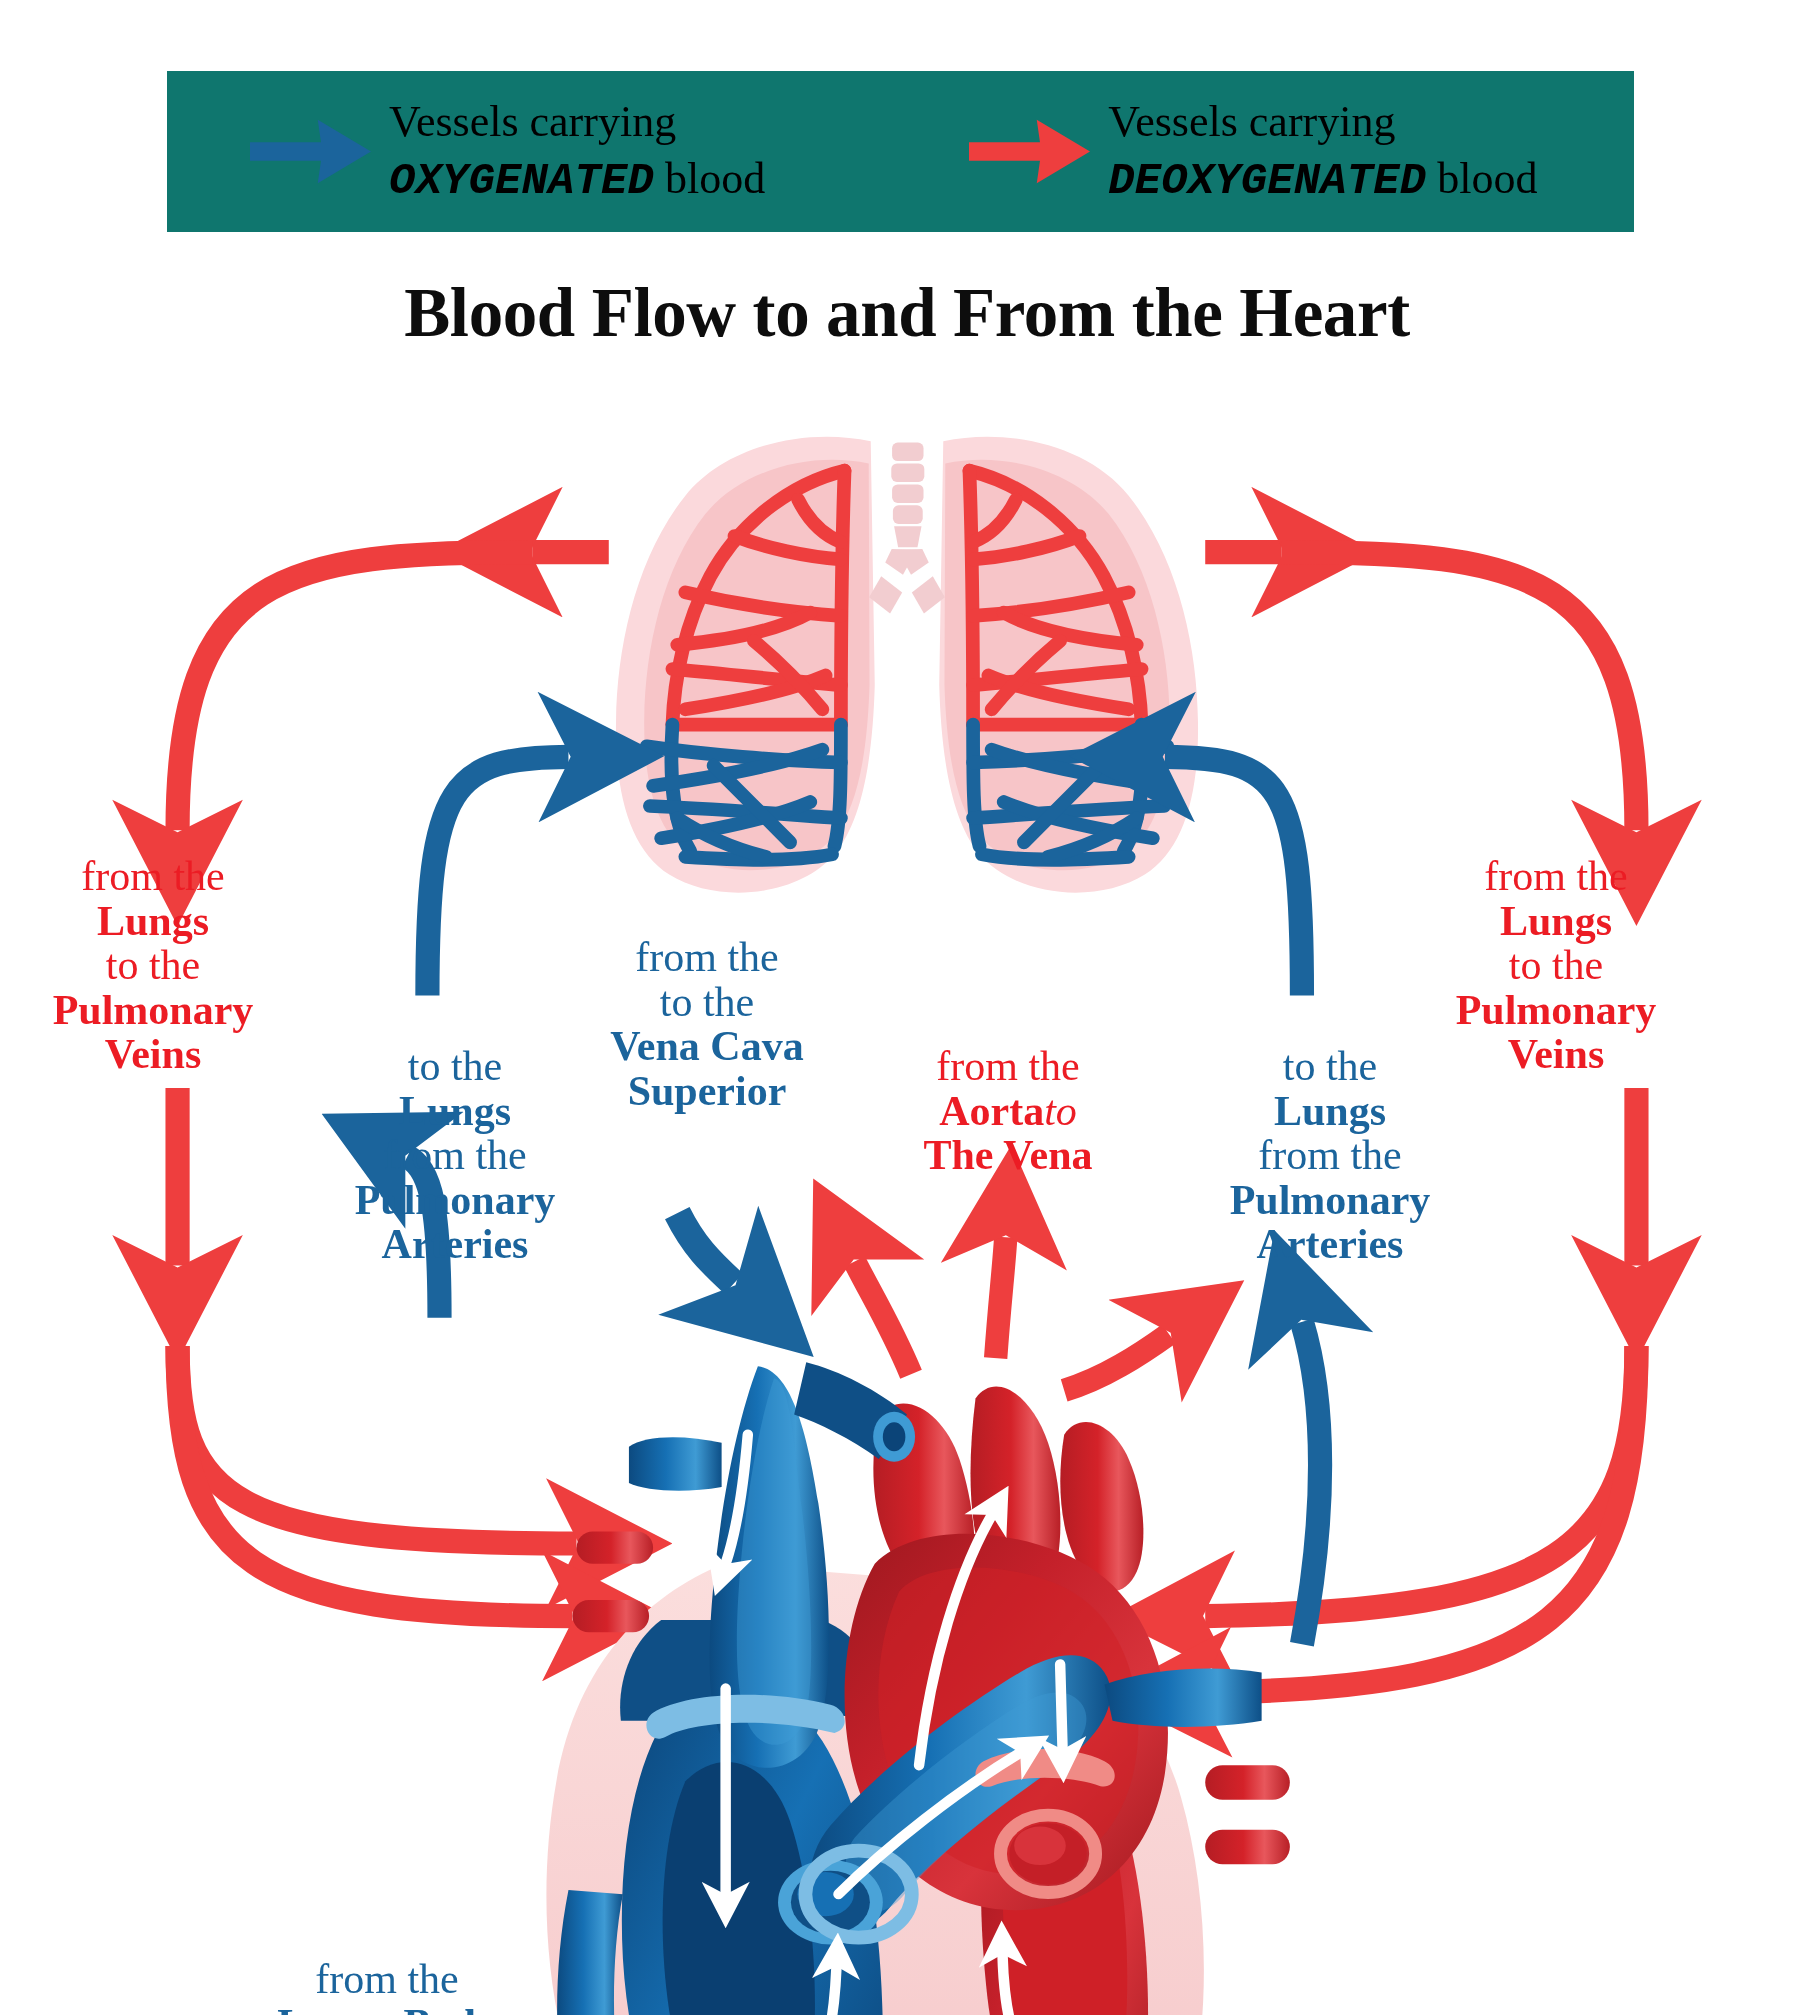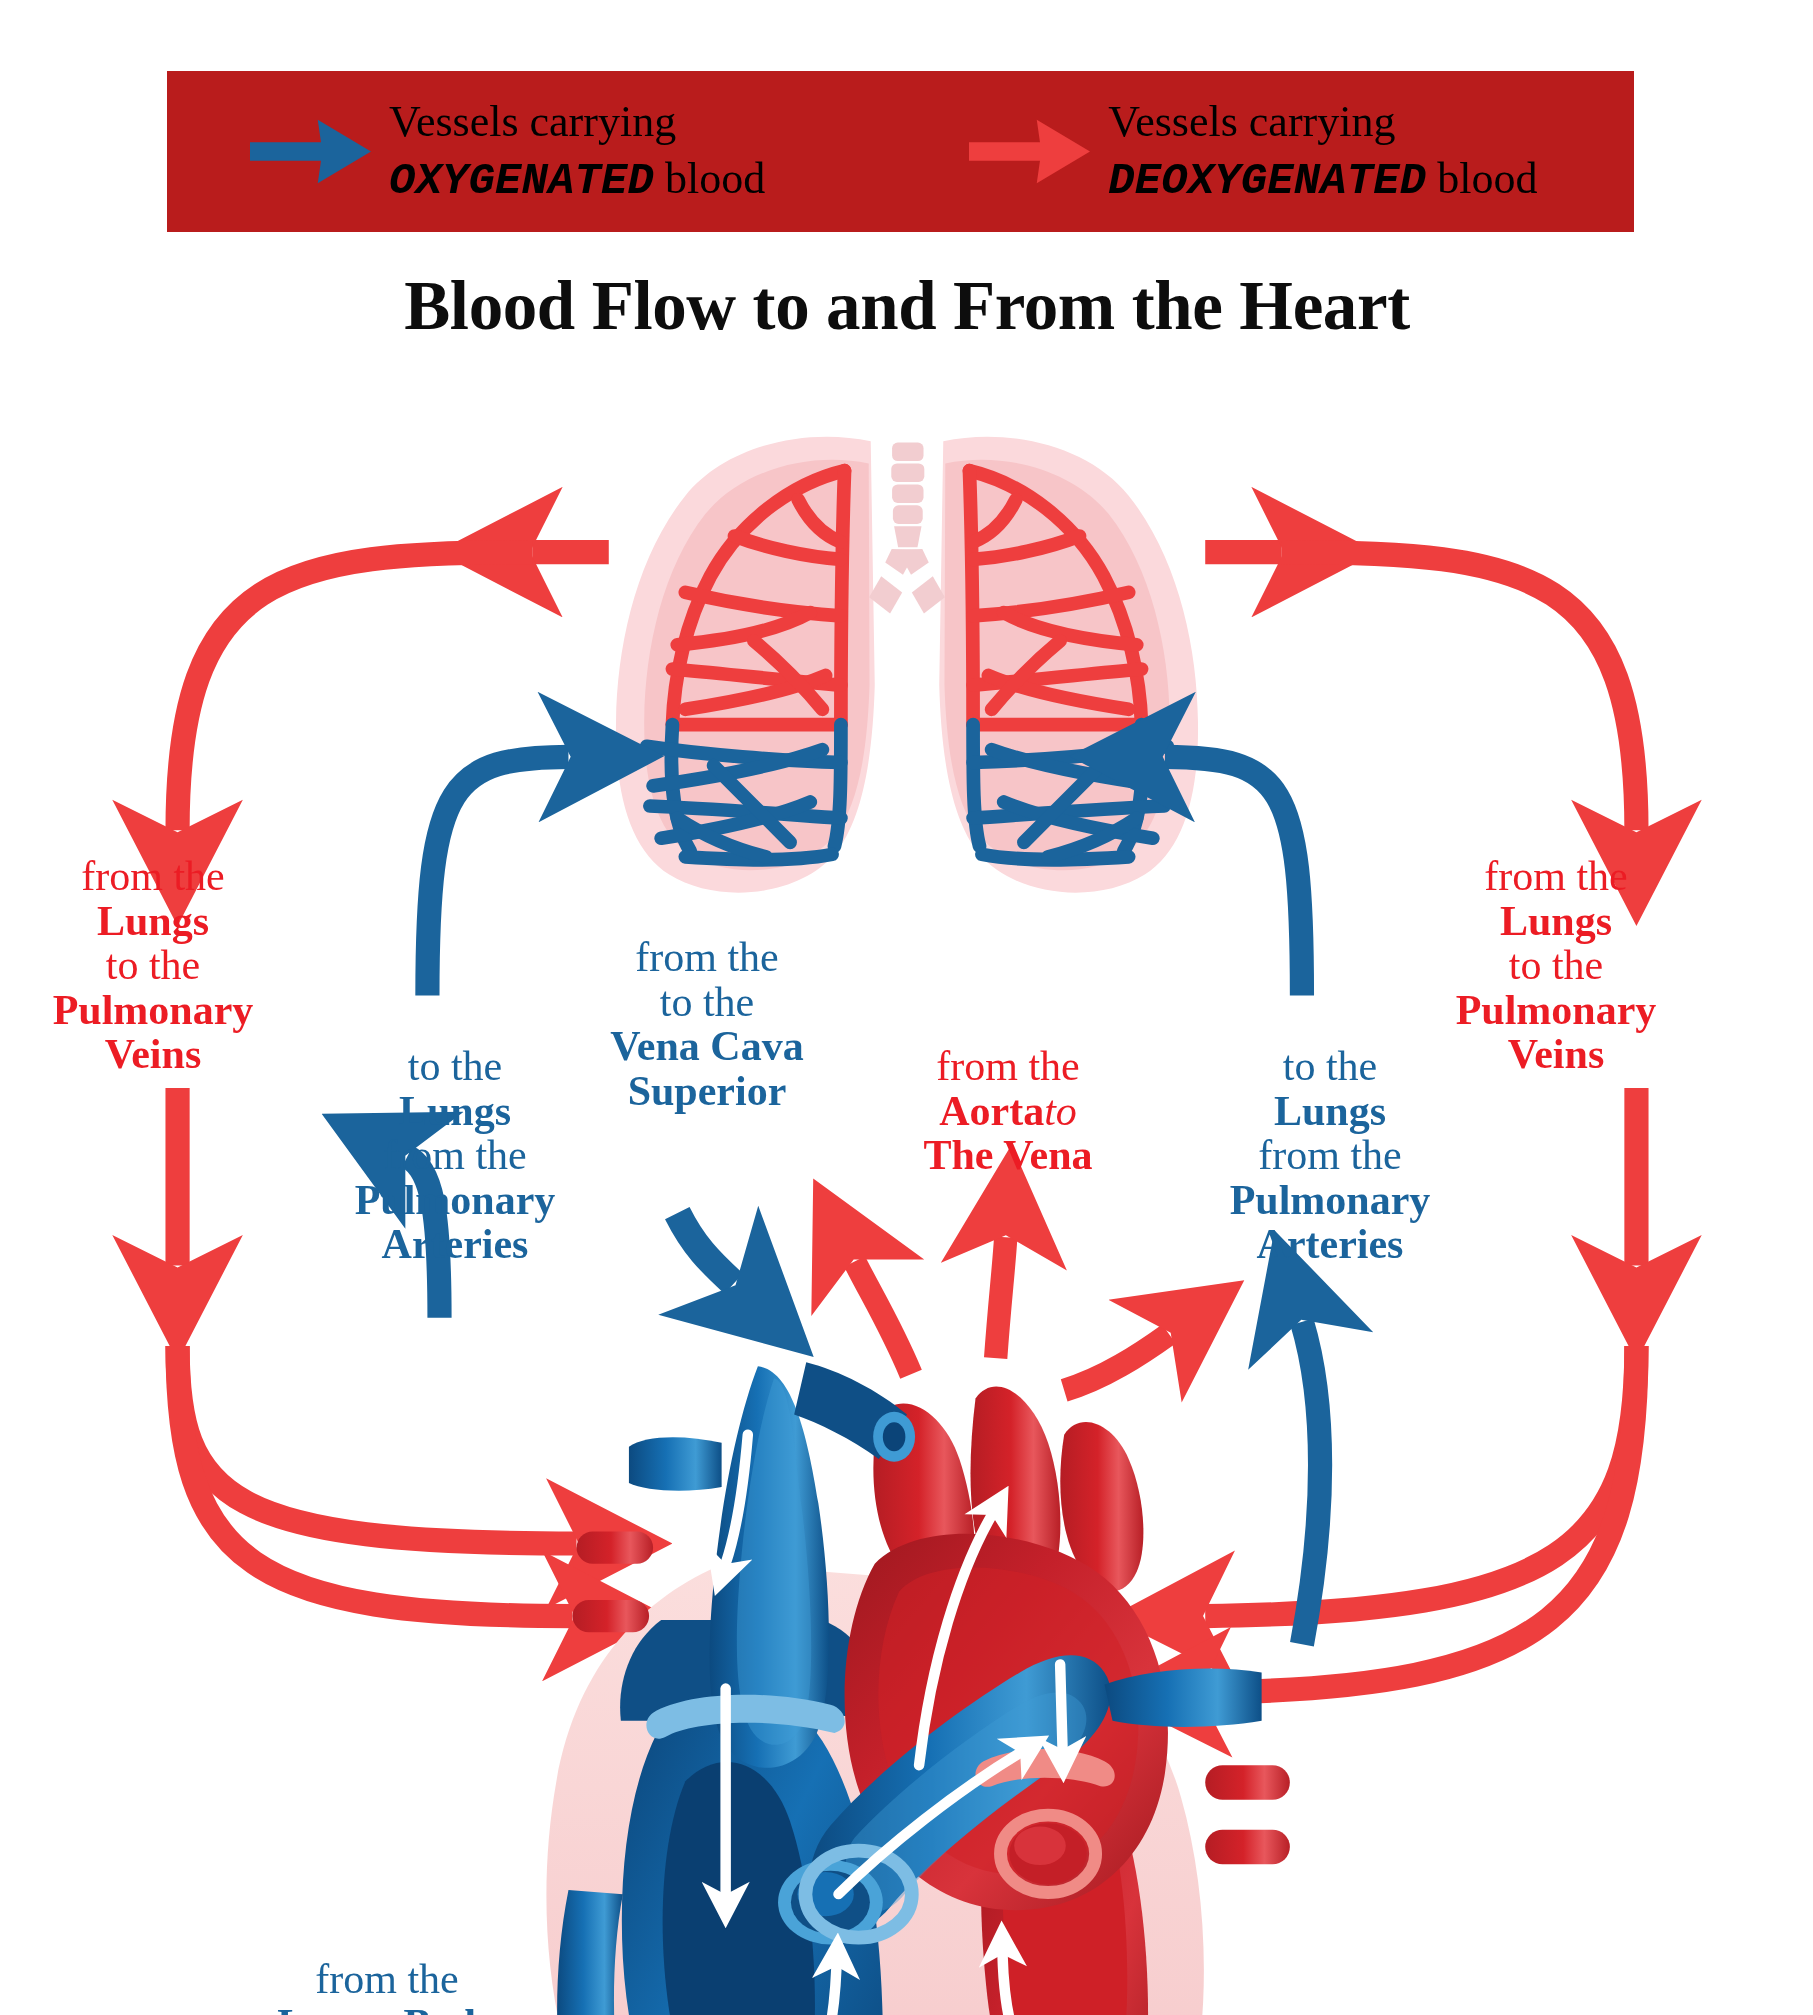--- a/index.html
+++ b/index.html
@@ -5,37 +5,37 @@
   html,body{margin:0;padding:0;background:#ffffff;}
   body{
     width:1814px;height:2466px;position:relative;overflow:hidden;
     font-family:"Liberation Serif", serif;
   }
   .stage{position:absolute;left:0;top:0;width:1814px;height:2466px;}
 
   
   #legend{
     position:absolute;left:167px;top:71px;width:1467px;height:161px;
-    background:#b91c1c;
+    background:#0f766e;
     display:flex;align-items:center;
   }
   .legend-item{display:flex;align-items:center;}
   #legend-item-oxygenated{margin-left:83px;}
   #legend-item-deoxygenated{margin-left:204px;}
   .legend-arrow{width:121px;height:69px;flex:0 0 auto;margin-right:18px;}
   .legend-text{
     font-size:44px;line-height:1.30;color:#000;white-space:nowrap;
   }
   .legend-text .l1{display:block;font-weight:400;}
   .legend-text .l2{display:block;font-weight:400;}
   .legend-text .l2 .em{font-weight:700;font-style:italic;letter-spacing:0.1px;font-family:Liberation Mono, monospace;}
 
   
   #page-title{
-    position:absolute;left:0;top:267px;width:1814px;text-align:center;
+    position:absolute;left:0;top:274px;width:1814px;text-align:center;
     font-size:69px;font-weight:700;color:#0d0d0d;letter-spacing:-0.4px;
   }
 
   
   .flow-label{position:absolute;text-align:center;line-height:1.06;}
   .flow-label .it{display:block;font-weight:400;}
   .flow-label .bd{display:block;font-weight:700;}
   .flow-label .mix{display:block;font-weight:700;}
   .flow-label .mix i{font-weight:400;}
   .red-label{color:#ec1c24;}

